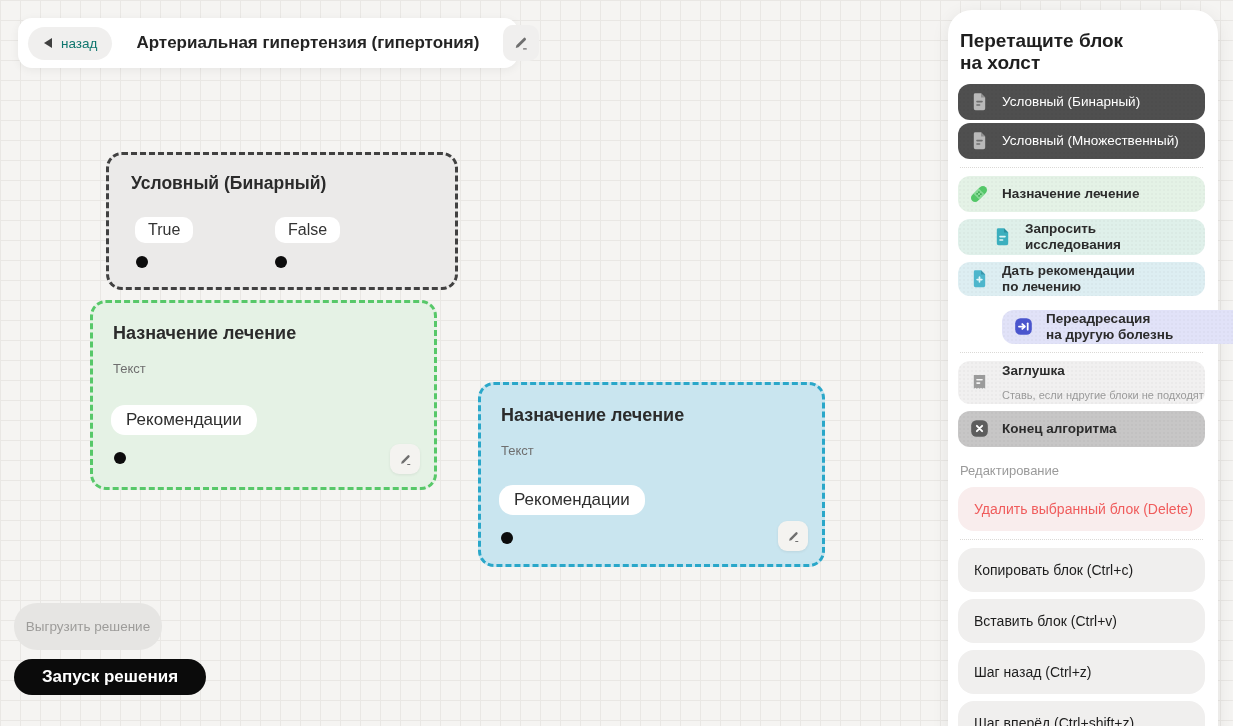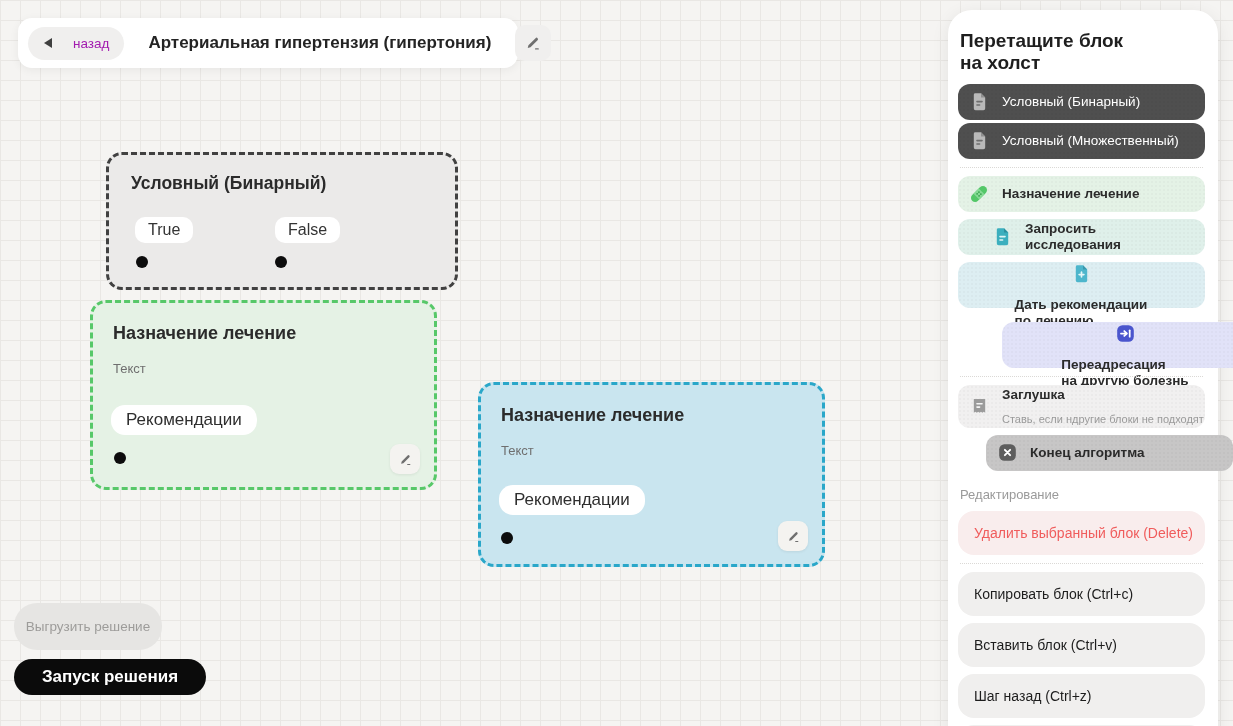--- a/index.html
+++ b/index.html
@@ -16,24 +16,24 @@
   }
 
   
   .toolbar {
     position:absolute; left:18px; top:18px; height:50px; width:500px;
     background:#fff; border-radius:14px;
     box-shadow:0 2px 10px rgba(0,0,0,.06);
     display:flex; align-items:center; gap:12px; padding:0 8px 0 10px;
   }
   .back-btn {
-    display:flex; align-items:center; gap:20px;
+    display:flex; align-items:center; gap:8px;
     background:#f0efee; border:none; border-radius:17px;
     height:33px; padding:0 15px; cursor:pointer;
-    font-family:inherit; font-size:13.5px; color:#a21caf;
+    font-family:inherit; font-size:13.5px; color:#0f766e;
   }
   .tb-divider { width:1px; height:26px; background:#ecebe9; }
   .tb-title { font-size:17px; font-weight:700; color:#242424; white-space:nowrap; flex:1; }
   .icon-btn {
     width:36px; height:36px; border:none; border-radius:10px;
     background:#f0efee; display:flex; align-items:center; justify-content:center;
     cursor:pointer; flex:0 0 auto;
   }
 
   
@@ -97,34 +97,34 @@
   .sb-divider { border-top:1px dotted #dbd9d6; margin:8px 2px; }
 
   .chip {
     display:flex; align-items:center; gap:11px;
     width:100%; border:none; border-radius:12px; cursor:grab;
     padding:0 10px 0 9px; text-align:left; font-family:inherit;
     background-image:radial-gradient(rgba(0,0,0,.025) 1px, transparent 1.2px);
     background-size:4px 4px;
   }
   .chip-h36 { height:36px; }
-  .chip-h46 { height:46px;flex-direction:column; }
+  .chip-h46 { height:34px; }
   .chip-h43 { height:43px; }
   .chip .ic { width:24px; height:24px; flex:0 0 auto; display:flex; align-items:center; justify-content:center; }
   .chip .lbl { font-size:13.5px; font-weight:600; color:#2b2b2b; line-height:1.18; white-space:pre-line; }
 
   .chip-dark { background-color:#4f4f4f; }
   .chip-dark .lbl { color:#fff; font-weight:500; }
   .chip-green    { background-color:#e4f2e6; }
   .chip-mint     { background-color:#dff0ea;padding-left:32px; }
   .chip-cyan     { background-color:#ddeef2; }
   .chip-blue     { background-color:#dbe9fc; }
   .chip-lavender { background-color:#e1e2f8;margin-left:44px; }
   .chip-stub     { background-color:#f1f0f0; }
-  .chip-end      { background-color:#c7c6c6;margin-left:28px; }
+  .chip-end      { background-color:#c7c6c6; }
   .chip-stub .stub-col { display:flex; flex-direction:column; gap:10px; }
   .chip-stub .sub { font-size:11px; color:#9a9a9a; font-weight:400; white-space:nowrap; }
 
   .sb-section-label { margin:16px 2px 9px; font-size:13px; color:#9a9a9a; }
 
   .cmd {
     width:100%; height:44px; border:none; border-radius:16px;
     background:#f0efee; font-family:inherit; font-size:14px; color:#1d1d1d;
     text-align:left; padding:0 16px; cursor:pointer; white-space:nowrap;
   }

